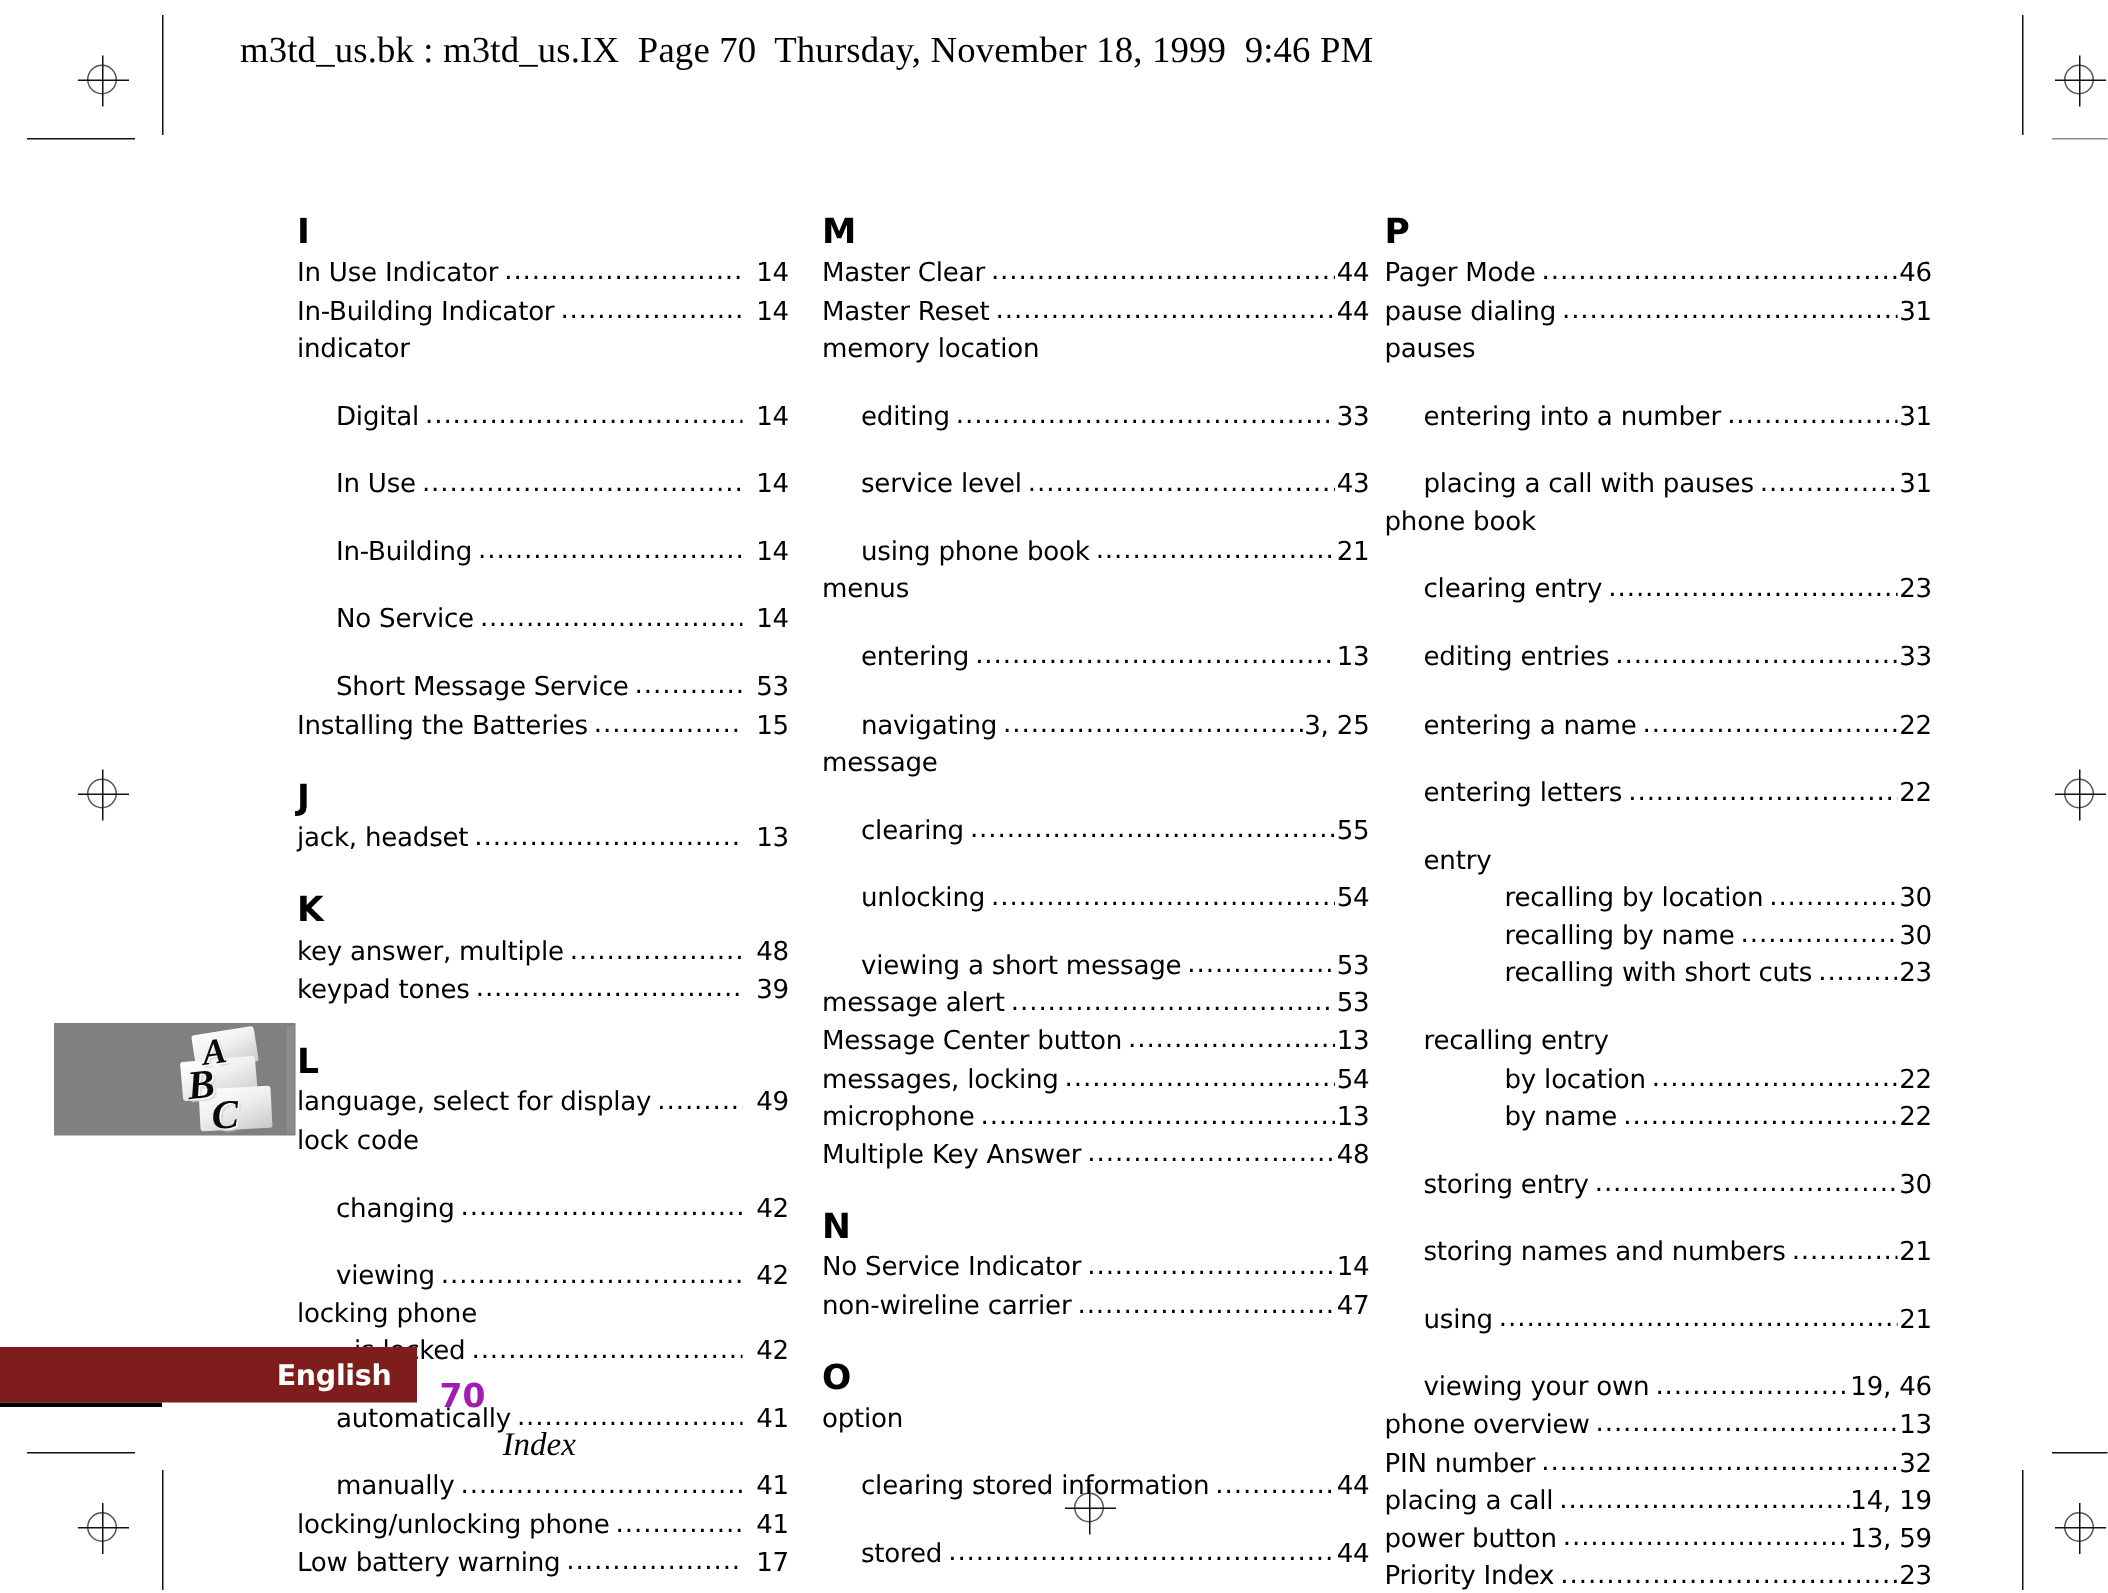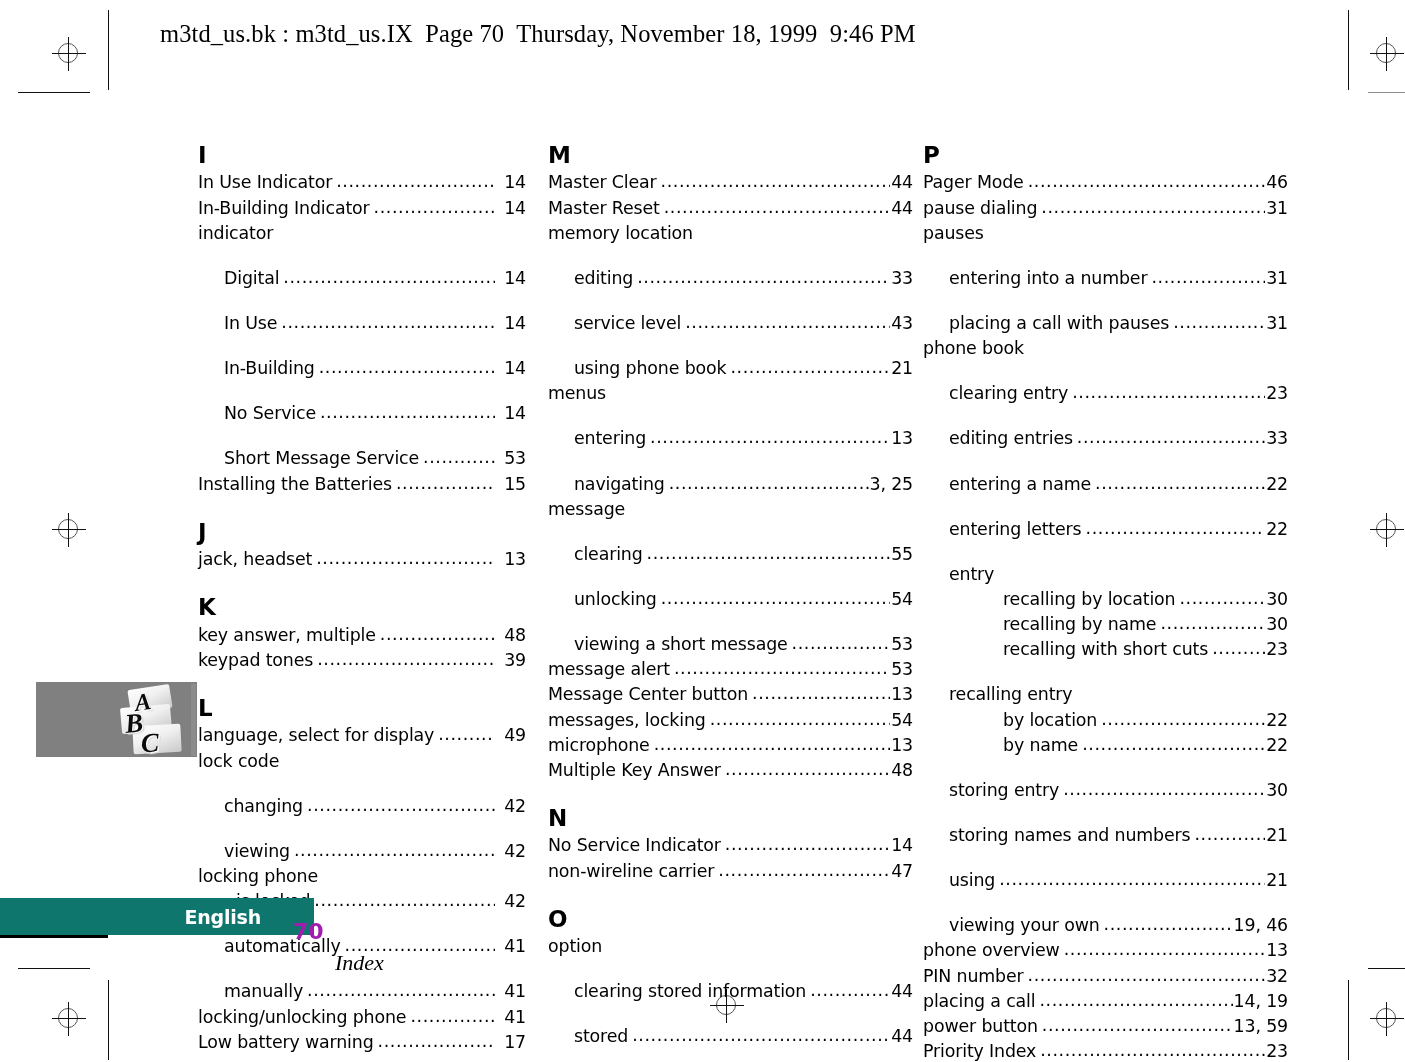--- a/index.html
+++ b/index.html
@@ -161,23 +161,23 @@
     width: 5px;
     height: 72px;
     background: #8c8c8c;
   }
 
   
   .footer-bar {
     position: absolute;
     left: 0;
     top: 898px;
-    width: 314px;
+    width: 278px;
     height: 37px;
-    background: #0f766e;
+    background: #7f1d1d;
   }
   .footer-lang {
     position: absolute;
     left: 0; top: 0;
     width: 273px; height: 37px;
     display: flex;
     align-items: center;
     justify-content: flex-end;
     padding-right: 12px;
     box-sizing: border-box;

